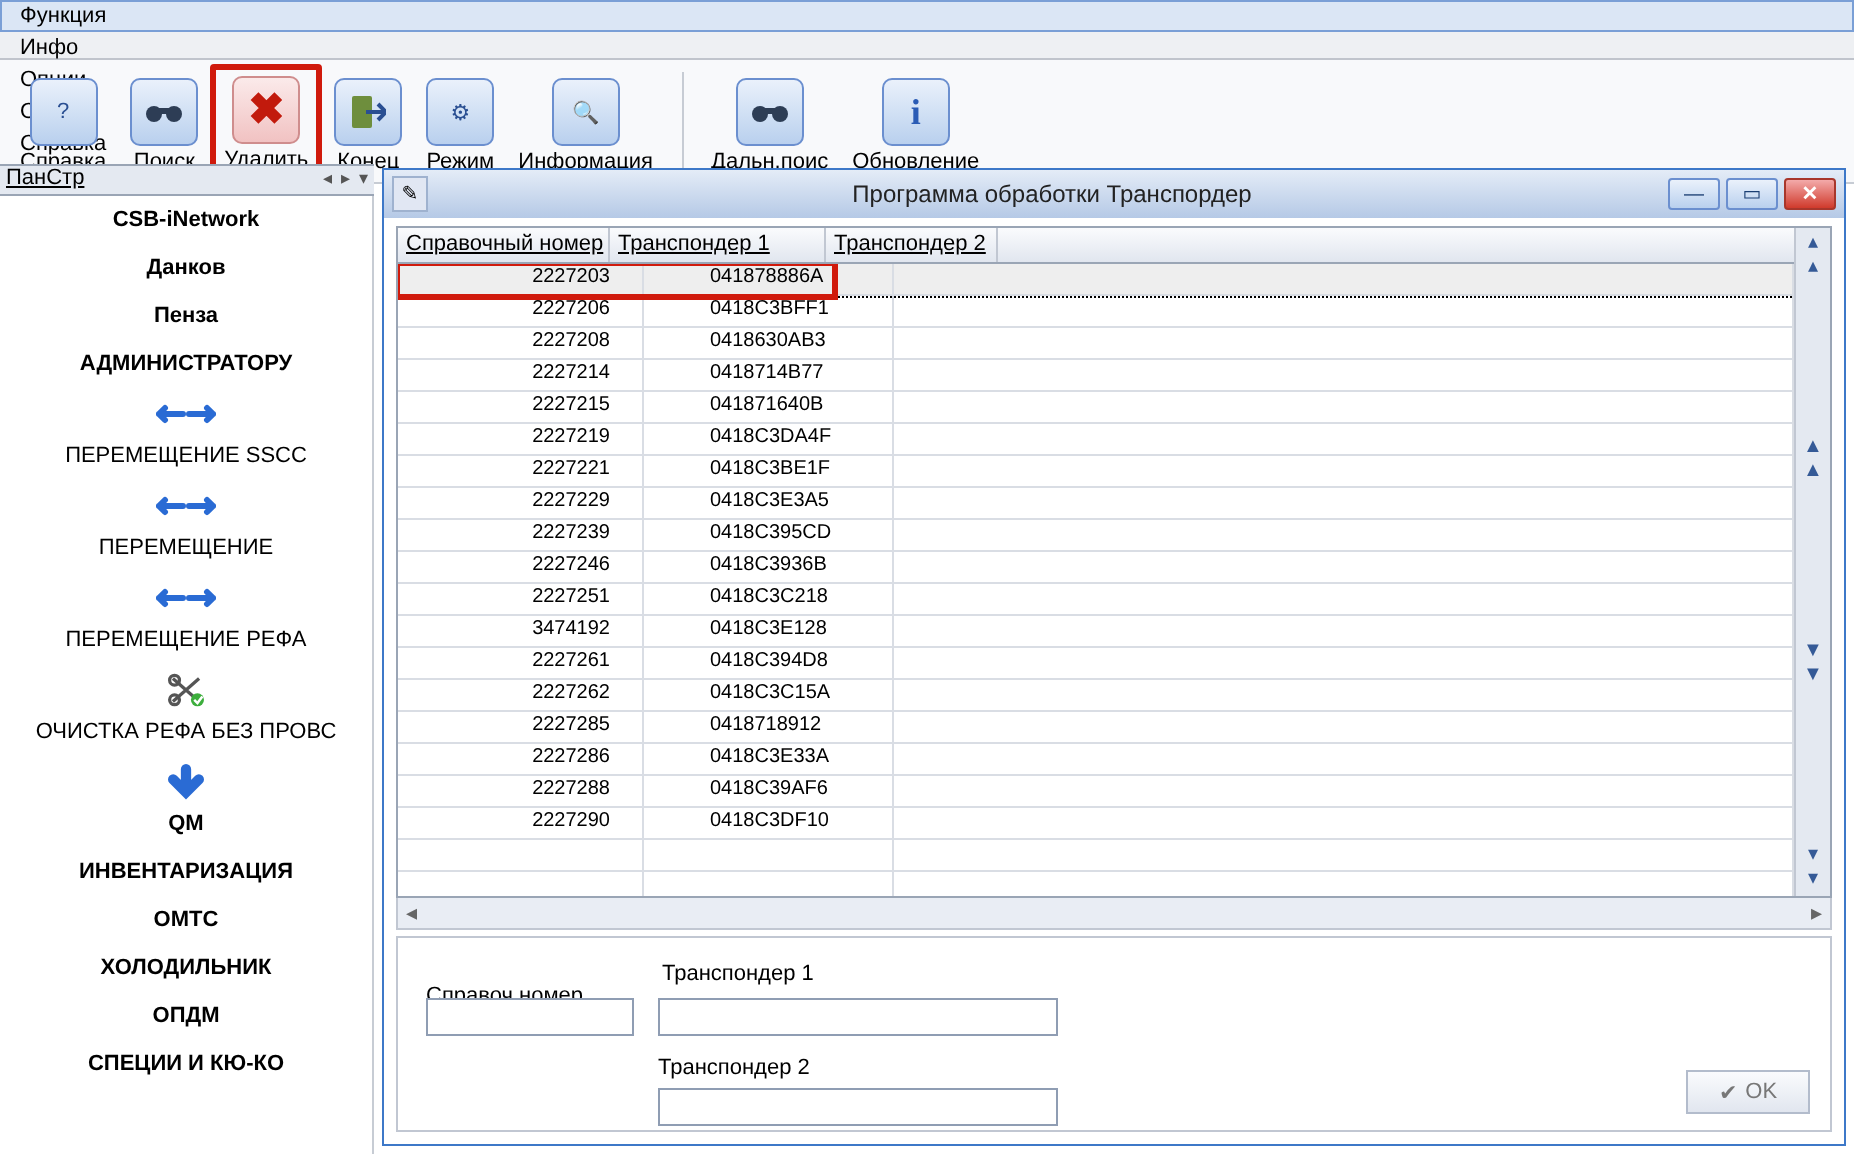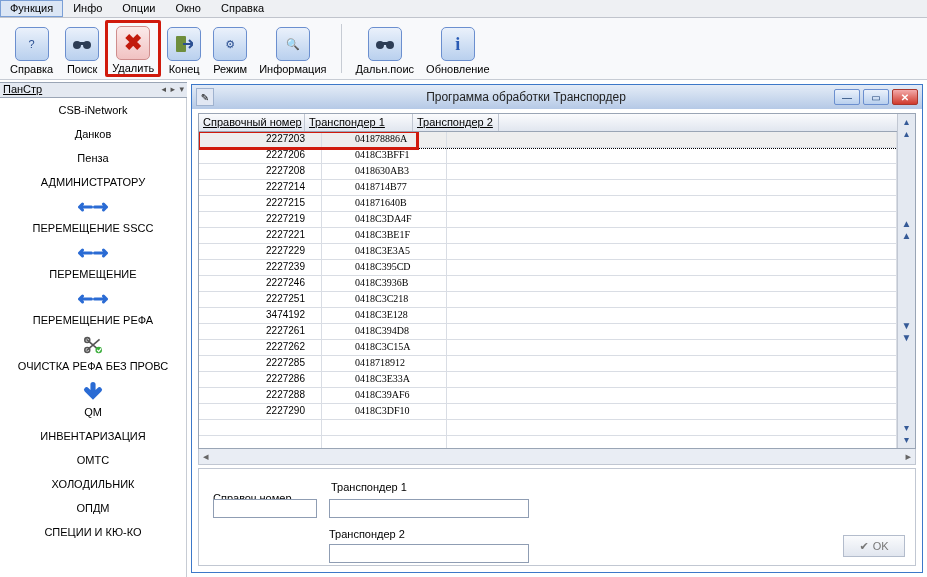--- a/index.html
+++ b/index.html
@@ -1,40 +1,40 @@
 <!DOCTYPE html>
 <html><head>
 <meta charset="utf-8">
 <style>
   * { box-sizing: border-box; margin: 0; padding: 0; font-family: Tahoma, Arial, sans-serif; font-size: 11px; }
   body { width: 927px; height: 577px; background: #fff; overflow: hidden; }
 
   
-  .menubar { display: flex; background: #eef0f3; height: 18px; border-bottom: 1px solid #c0c4cc; }
+  .menubar { display: flex; background: #eef0f3; height: 30px; border-bottom: 1px solid #c0c4cc; flex-direction: column; }
   .menubar div { padding: 2px 10px; cursor: default; }
   .menubar div.active { border: 1px solid #7a9fd6; background: #dbe6f5; padding: 1px 9px; }
 
   
   .toolbar { display: flex; height: 62px; border-bottom: 1px solid #c7ccd4; background: #f8f9fb; padding: 2px 4px; }
   .tb-item { display: flex; flex-direction: column; align-items: center; justify-content: flex-end; padding: 2px 6px 2px 6px; cursor: pointer; }
   .tb-item .icon { width: 34px; height: 34px; border: 1px solid #6b8fcf; border-radius: 5px;
     background: linear-gradient(#eaf1fb,#b9d0ee); display: flex; align-items: center; justify-content: center; font-size: 18px; color: #2a4f92; }
   .tb-item .label { margin-top: 2px; color: #000; }
   .tb-sep { width: 1px; background: #c7ccd4; margin: 4px 8px; }
   .tb-item.highlighted { border: 3px solid #d01a0c; border-radius: 2px; padding: 0 4px; }
   .tb-item.highlighted .icon { background: linear-gradient(#fbeaea,#f1c2c2); border-color: #cf8d8d; }
 
   
   .sidehead { position: absolute; left: 0; top: 82px; width: 187px; height: 16px; background: #e4e9f1; border: 1px solid #9aa5b5; border-right: none; border-left: none; font-size: 11px; padding-left: 3px; text-decoration: underline; }
   .sidehead-btns { position: absolute; right: 2px; top: 1px; font-size: 9px; letter-spacing: 1px; color: #555; }
 
   
   .sidepanel { position: absolute; left: 0; top: 98px; width: 187px; height: 479px; background: #fff; border-right: 1px solid #c7ccd4; overflow: hidden; }
   .side-item { text-align: center; padding: 6px 2px; font-size: 11px; color: #000; cursor: pointer; }
-  .side-item.bold { font-weight: normal; }
+  .side-item.bold { font-weight: bold; }
   .side-arrow-icon { display:flex; align-items:center; justify-content:center; padding-top:4px; }
   .side-arrow-icon svg { width: 30px; height: 18px; }
 
   
   .mdi { position: absolute; left: 191px; top: 84px; right: 4px; bottom: 4px; border: 1px solid #3d78c8; background: #fff; display: flex; flex-direction: column; }
   .mdi-title { height: 24px; background: linear-gradient(#e4ecf7,#b5c9e6); display: flex; align-items: center; position: relative; }
   .mdi-title .ticon { width: 18px; height: 18px; margin: 0 4px; background: #e1e7f3; border: 1px solid #9fb2cf; display:flex; align-items:center; justify-content:center; font-size:10px; }
   .mdi-title .ttext { flex: 1; text-align: center; font-size: 12px; color: #222; }
   .mdi-btns { display: flex; gap: 3px; padding-right: 4px; }
   .mdi-btn { width: 26px; height: 16px; border: 1px solid #6b8fcf; border-radius: 2px;
@@ -46,21 +46,21 @@
   .grid { flex:1; overflow: hidden; }
   .grid-head { display: flex; background: linear-gradient(#fafbfd,#e1e6ef); border-bottom: 1px solid #9aa5b5; height: 18px; text-decoration: underline; }
   .gh { border-right: 1px solid #c1c7d2; padding: 2px 4px; font-size: 11px; color: #000; white-space: nowrap; overflow:hidden; }
   .gh.c1 { width: 106px; }
   .gh.c2 { width: 108px; }
   .gh.c3 { width: 86px; }
   .grid-body { height: 318px; overflow: hidden; background:#fff; position:relative; }
   .gr { display: flex; height: 16px; border-bottom: 1px solid #d9dde4; }
   .gc { border-right: 1px solid #d9dde4; padding: 1px 16px; font-size: 10px; overflow:hidden; white-space:nowrap;margin-left:17px; }
   .gc.c1 { width: 106px; text-align: right; }
-  .gc.c2 { width: 108px; font-family: Liberation Serif, serif; }
+  .gc.c2 { width: 108px; }
   .gc.c3 { flex:1; }
   .gr.selected { outline: 1px dotted #000; background: #eee; }
   .row-highlight { position: absolute; left: -2px; top: 16px; width: 222px; height: 20px; border: 3px solid #d01a0c; pointer-events:none; z-index:10; }
 
   .grid-scroll { width: 18px; background: #e4e9f1; border-left: 1px solid #c1c7d2; display:flex; flex-direction:column; justify-content:space-between; padding:2px 0; }
   .grid-scroll span { text-align:center; color:#355a97; cursor:pointer; font-size:10px; line-height:12px; }
   .grid-hscroll { margin: 0 6px; height: 16px; border: 1px solid #c1c7d2; border-top:none; background:#e9edf4; display:flex; justify-content:space-between; align-items:center; padding:0 4px; color:#666; }
 
   
   .form-area { position:absolute; left:6px; right:6px; bottom: 6px; height: 98px; border: 1px solid #c1c7d2; padding: 12px 14px; background:#fff; }

